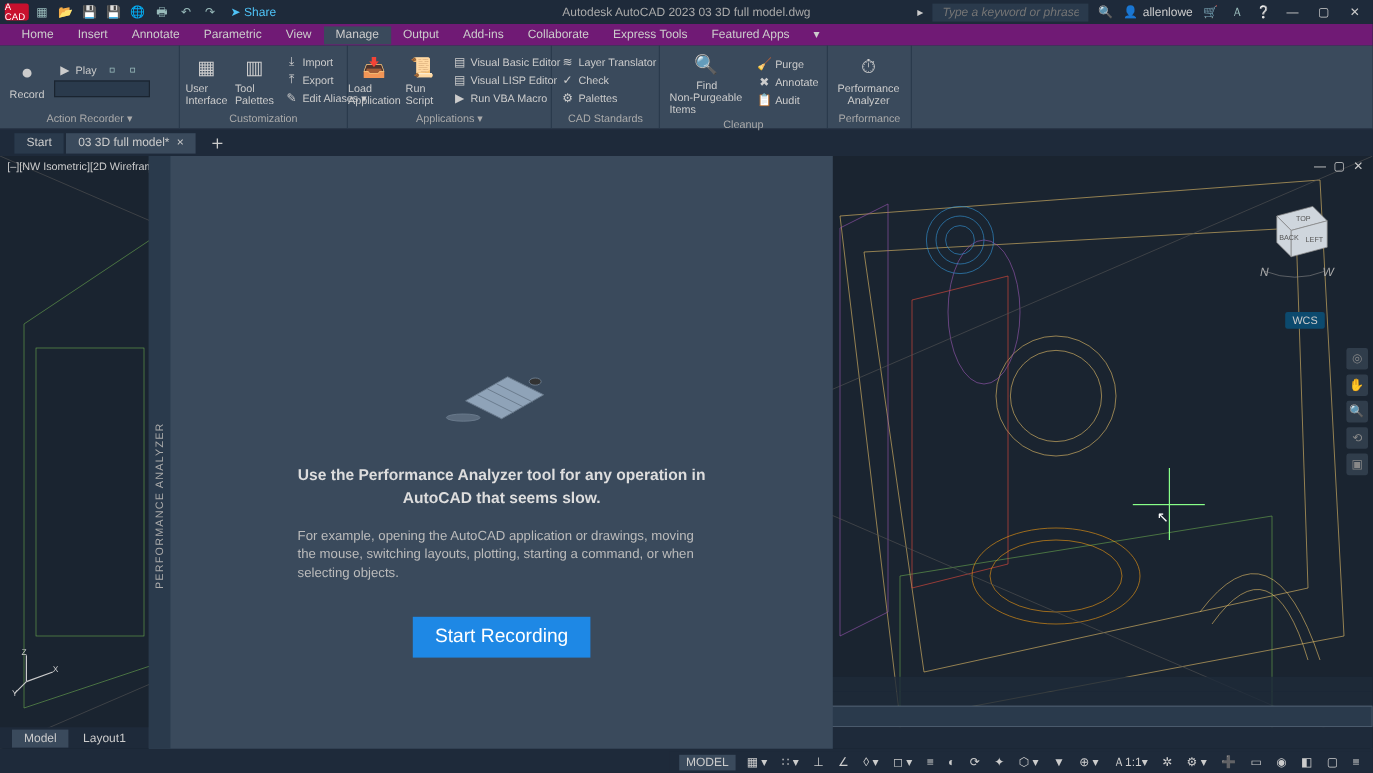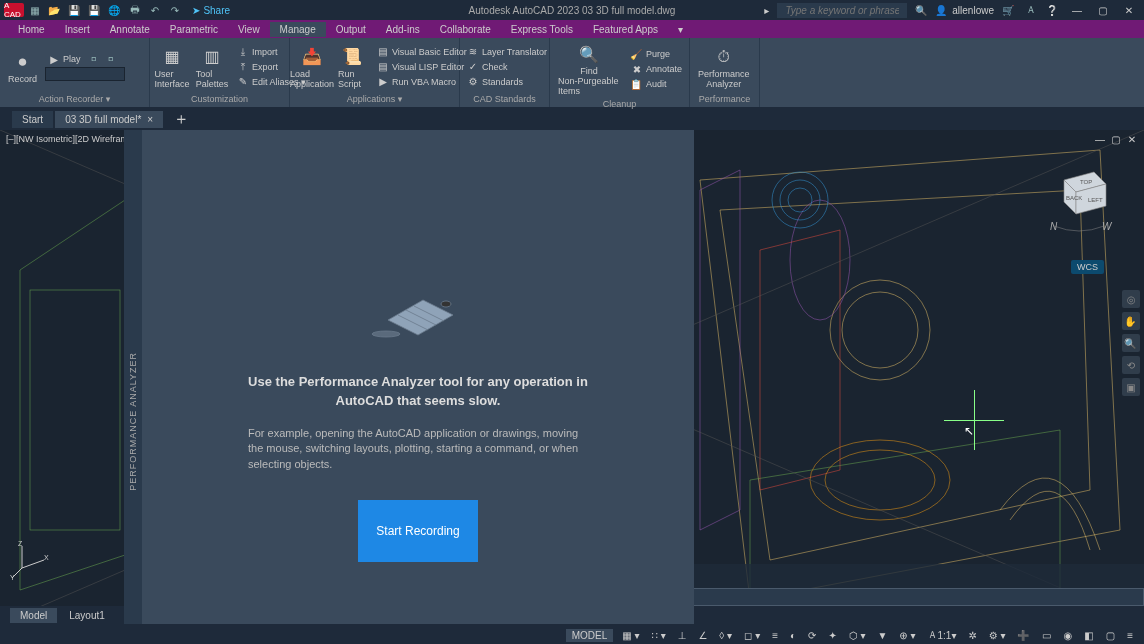--- a/index.html
+++ b/index.html
@@ -53,21 +53,21 @@
 .wire-bg svg { width: 100%; height: 100%; }
 
 
 .perf-panel { position: absolute; left: 124px; top: 0; width: 570px; height: 582px; background: #3a4a5c; z-index: 5; display: flex; }
 .perf-title-vert { width: 18px; background: #2a3a4c; display: flex; align-items: center; justify-content: center; }
 .perf-title-vert span { writing-mode: vertical-rl; transform: rotate(180deg); font-size: 9px; color: #aaa; letter-spacing: 1px; }
 .perf-body { flex: 1; display: flex; flex-direction: column; align-items: center; justify-content: center; padding: 30px; color: #ddd; }
 .perf-illus { width: 100px; height: 70px; position: relative; margin-bottom: 24px; }
 .perf-h { font-size: 13px; font-weight: 700; text-align: center; margin-bottom: 4px; }
 .perf-p { font-size: 11px; color: #bbb; margin-top: 14px; line-height: 1.4; max-width: 340px; }
-.perf-btn { margin-top: 28px; background: #1e88e5; color: #fff; border: none; padding: 24px 18px; font-size: 12px; cursor: pointer; }
+.perf-btn { margin-top: 28px; background: #1e88e5; color: #fff; border: none; padding: 8px 18px; font-size: 16px; cursor: pointer; }
 
 
 .viewcube { position: absolute; top: 30px; right: 30px; width: 70px; height: 80px; z-index: 3; }
 .wcs-badge { position: absolute; top: 130px; right: 40px; background: #0c4a6e; color: #ccc; font-size: 9px; padding: 2px 6px; border-radius: 2px; }
 
 
 .navbar { position: absolute; right: 2px; top: 160px; width: 20px; display: flex; flex-direction: column; gap: 4px; }
 .nav-btn { width: 18px; height: 18px; background: rgba(100,120,140,0.3); border-radius: 2px; cursor: pointer; display:flex; align-items:center; justify-content:center; font-size:10px; color:#888; }
 
 
@@ -237,21 +237,21 @@
         <div class="small-btn">
             <span class="icon">≋</span>
             <span>Layer Translator</span>
           </div>
         <div class="small-btn">
             <span class="icon">✓</span>
             <span>Check</span>
           </div>
         <div class="small-btn">
             <span class="icon">⚙</span>
-            <span>Standards</span>
+            <span>Palettes</span>
           </div>
       </div>
     </div>
     <div class="panel-label">CAD Standards</div>
   </div>
 
   <div class="ribbon-panel" style="width:140px">
     <div class="panel-content">
       <div class="big-btn">
           <span class="icon">🔍</span>

